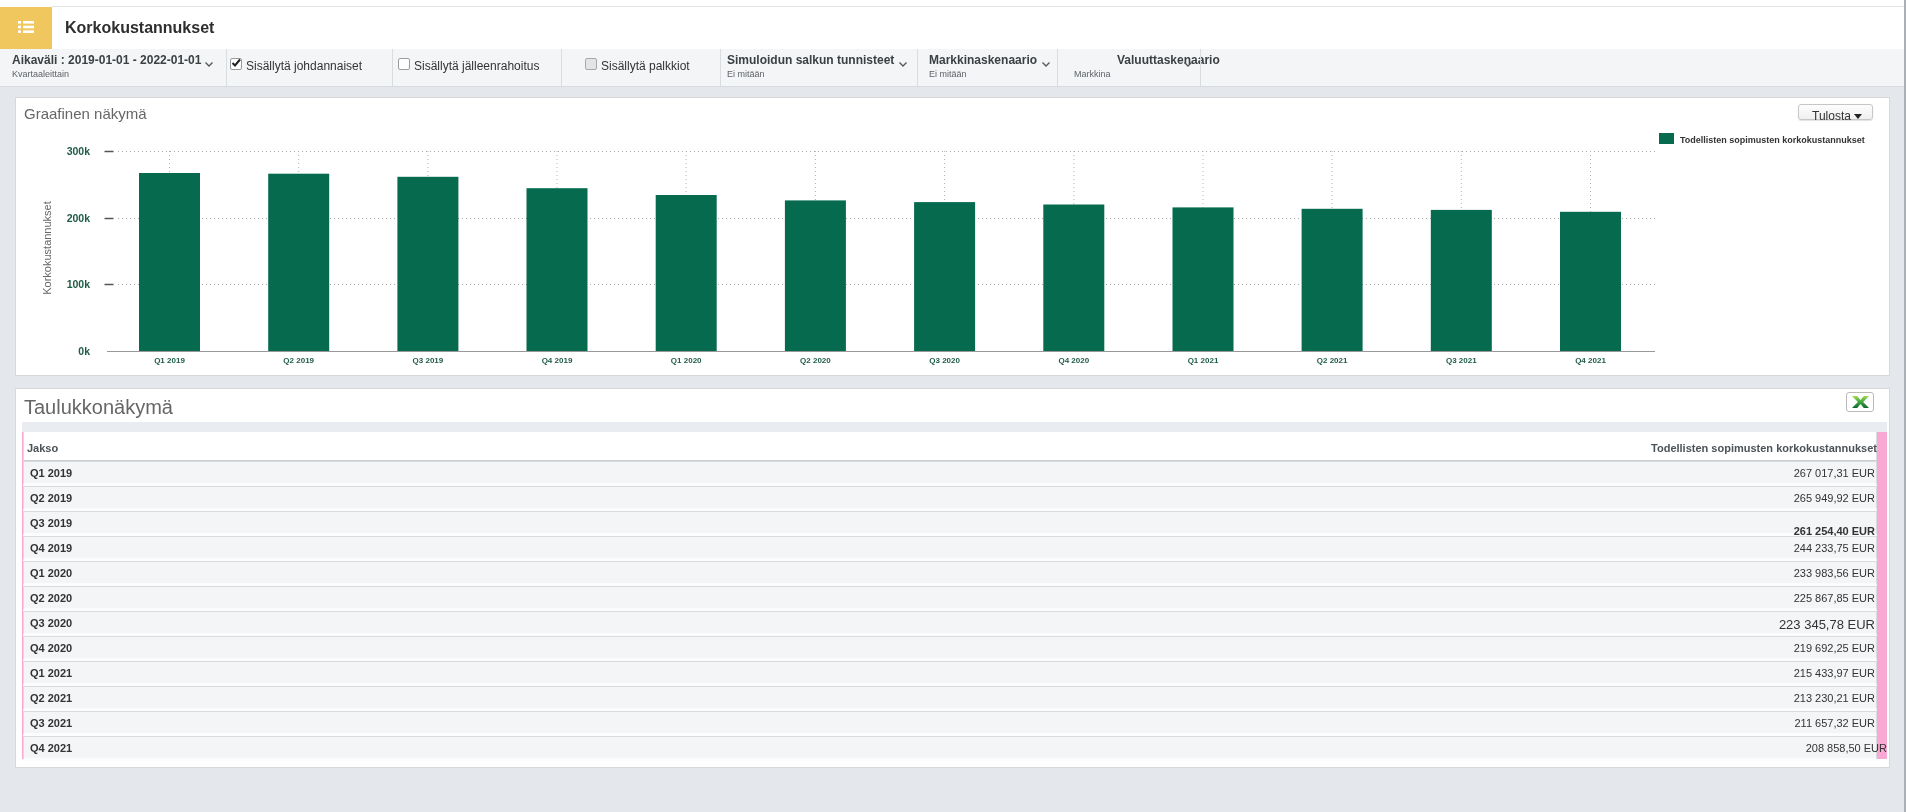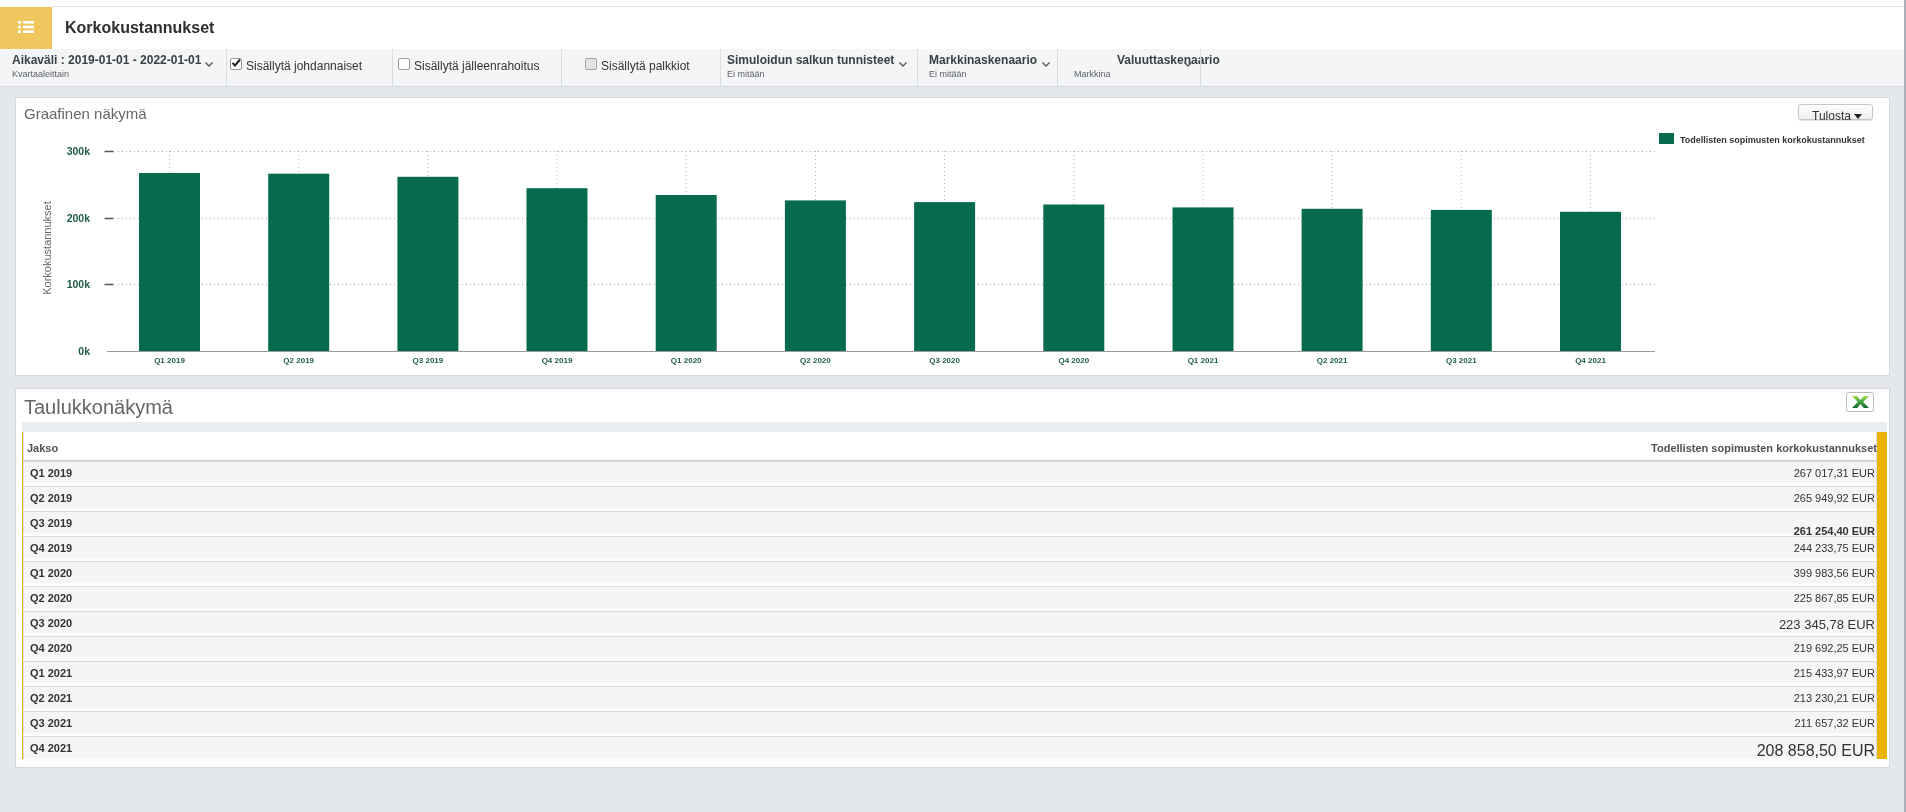--- a/index.html
+++ b/index.html
@@ -133,55 +133,55 @@
         <defs>
           <linearGradient id="xg" x1="0" y1="0" x2="0" y2="1">
             <stop offset="0" stop-color="#a3dd50"></stop>
             <stop offset="0.45" stop-color="#44ab40"></stop>
             <stop offset="1" stop-color="#10682a"></stop>
           </linearGradient>
         </defs>
         <path d="M0,0 L5.2,0 L8.5,4.1 L11.8,0 L17,0 L11.1,6 L17,12 L11.8,12 L8.5,7.9 L5.2,12 L0,12 L5.9,6 Z" fill="url(#xg)"></path>
       </svg>
     </div>
-<div style="position:absolute;left:6px;top:33px;width:1865px;height:337px;background:#eab308;">
+<div style="position:absolute;left:6px;top:33px;width:1865px;height:337px;background:#f9a8d4;">
       <div style="position:absolute;left:0;top:0;width:1865px;height:10px;background:#e9edf2;"></div>
 <div style="position:absolute;left:1px;top:10px;width:1854px;height:29px;background:#fff;border-bottom:1px solid #c9cdd1;border-left:1px solid #d9dcdf;border-right:1px solid #d9dcdf;"></div>
 <div style="position:absolute;left:5px;top:20px;font-size:11px;font-weight:bold;color:#4d5257;">Jakso</div>
 <div style="position:absolute;right:10px;top:20px;font-size:11px;font-weight:bold;color:#4d5257;">Todellisten sopimusten korkokustannukset</div>
 <div style="position:absolute;left:1px;width:1854px;top:39px;height:25px;background:#f4f5f7;border-top:1px solid #d9dcdf;border-bottom:3px solid #fbfcfd;border-left:1px solid #d9dcdf;border-right:1px solid #d9dcdf;"></div>
       <div style="position:absolute;left:8px;top:45px;font-size:11px;font-weight:bold;color:#333;">Q1 2019</div>
       <div style="position:absolute;right:12px;top:45px;font-size:11px;color:#333;">267 017,31 EUR</div>
       <div style="position:absolute;left:1px;width:1854px;top:64px;height:25px;background:#f4f5f7;border-top:1px solid #d9dcdf;border-bottom:3px solid #fbfcfd;border-left:1px solid #d9dcdf;border-right:1px solid #d9dcdf;"></div>
       <div style="position:absolute;left:8px;top:70px;font-size:11px;font-weight:bold;color:#333;">Q2 2019</div>
       <div style="position:absolute;right:12px;top:70px;font-size:11px;color:#333;">265 949,92 EUR</div>
       <div style="position:absolute;left:1px;width:1854px;top:89px;height:25px;background:#f4f5f7;border-top:1px solid #d9dcdf;border-bottom:3px solid #fbfcfd;border-left:1px solid #d9dcdf;border-right:1px solid #d9dcdf;"></div>
       <div style="position:absolute;left:8px;top:95px;font-size:11px;font-weight:bold;color:#333;">Q3 2019</div>
       <div style="position:absolute;right:12px;top:103px;font-size:11px;color:#333;font-weight:bold;">261 254,40 EUR</div>
       <div style="position:absolute;left:1px;width:1854px;top:114px;height:25px;background:#f4f5f7;border-top:1px solid #d9dcdf;border-bottom:3px solid #fbfcfd;border-left:1px solid #d9dcdf;border-right:1px solid #d9dcdf;"></div>
       <div style="position:absolute;left:8px;top:120px;font-size:11px;font-weight:bold;color:#333;">Q4 2019</div>
       <div style="position:absolute;right:12px;top:120px;font-size:11px;color:#333;">244 233,75 EUR</div>
       <div style="position:absolute;left:1px;width:1854px;top:139px;height:25px;background:#f4f5f7;border-top:1px solid #d9dcdf;border-bottom:3px solid #fbfcfd;border-left:1px solid #d9dcdf;border-right:1px solid #d9dcdf;"></div>
       <div style="position:absolute;left:8px;top:145px;font-size:11px;font-weight:bold;color:#333;">Q1 2020</div>
-      <div style="position:absolute;right:12px;top:145px;font-size:11px;color:#333;">399 983,56 EUR</div>
+      <div style="position:absolute;right:12px;top:145px;font-size:11px;color:#333;">233 983,56 EUR</div>
       <div style="position:absolute;left:1px;width:1854px;top:164px;height:25px;background:#f4f5f7;border-top:1px solid #d9dcdf;border-bottom:3px solid #fbfcfd;border-left:1px solid #d9dcdf;border-right:1px solid #d9dcdf;"></div>
       <div style="position:absolute;left:8px;top:170px;font-size:11px;font-weight:bold;color:#333;">Q2 2020</div>
       <div style="position:absolute;right:12px;top:170px;font-size:11px;color:#333;">225 867,85 EUR</div>
       <div style="position:absolute;left:1px;width:1854px;top:189px;height:25px;background:#f4f5f7;border-top:1px solid #d9dcdf;border-bottom:3px solid #fbfcfd;border-left:1px solid #d9dcdf;border-right:1px solid #d9dcdf;"></div>
       <div style="position:absolute;left:8px;top:195px;font-size:11px;font-weight:bold;color:#333;">Q3 2020</div>
       <div style="position:absolute;right:12px;top:195px;font-size:13px;color:#333;">223 345,78 EUR</div>
       <div style="position:absolute;left:1px;width:1854px;top:214px;height:25px;background:#f4f5f7;border-top:1px solid #d9dcdf;border-bottom:3px solid #fbfcfd;border-left:1px solid #d9dcdf;border-right:1px solid #d9dcdf;"></div>
       <div style="position:absolute;left:8px;top:220px;font-size:11px;font-weight:bold;color:#333;">Q4 2020</div>
       <div style="position:absolute;right:12px;top:220px;font-size:11px;color:#333;">219 692,25 EUR</div>
       <div style="position:absolute;left:1px;width:1854px;top:239px;height:25px;background:#f4f5f7;border-top:1px solid #d9dcdf;border-bottom:3px solid #fbfcfd;border-left:1px solid #d9dcdf;border-right:1px solid #d9dcdf;"></div>
       <div style="position:absolute;left:8px;top:245px;font-size:11px;font-weight:bold;color:#333;">Q1 2021</div>
       <div style="position:absolute;right:12px;top:245px;font-size:11px;color:#333;">215 433,97 EUR</div>
       <div style="position:absolute;left:1px;width:1854px;top:264px;height:25px;background:#f4f5f7;border-top:1px solid #d9dcdf;border-bottom:3px solid #fbfcfd;border-left:1px solid #d9dcdf;border-right:1px solid #d9dcdf;"></div>
       <div style="position:absolute;left:8px;top:270px;font-size:11px;font-weight:bold;color:#333;">Q2 2021</div>
       <div style="position:absolute;right:12px;top:270px;font-size:11px;color:#333;">213 230,21 EUR</div>
       <div style="position:absolute;left:1px;width:1854px;top:289px;height:25px;background:#f4f5f7;border-top:1px solid #d9dcdf;border-bottom:3px solid #fbfcfd;border-left:1px solid #d9dcdf;border-right:1px solid #d9dcdf;"></div>
       <div style="position:absolute;left:8px;top:295px;font-size:11px;font-weight:bold;color:#333;">Q3 2021</div>
       <div style="position:absolute;right:12px;top:295px;font-size:11px;color:#333;">211 657,32 EUR</div>
       <div style="position:absolute;left:1px;width:1854px;top:314px;height:25px;background:#f4f5f7;border-top:1px solid #d9dcdf;border-bottom:3px solid #fbfcfd;border-left:1px solid #d9dcdf;border-right:1px solid #d9dcdf;"></div>
       <div style="position:absolute;left:8px;top:320px;font-size:11px;font-weight:bold;color:#333;">Q4 2021</div>
-      <div style="position:absolute;right:12px;top:320px;font-size:16px;color:#333;">208 858,50 EUR</div>
+      <div style="position:absolute;right:0;top:320px;font-size:11px;color:#333;">208 858,50 EUR</div>
 </div>
 </div>
 <div class="abs" style="left:1904px;top:0;width:2px;height:812px;background:#aab0b6;"></div>
 </body></html>

